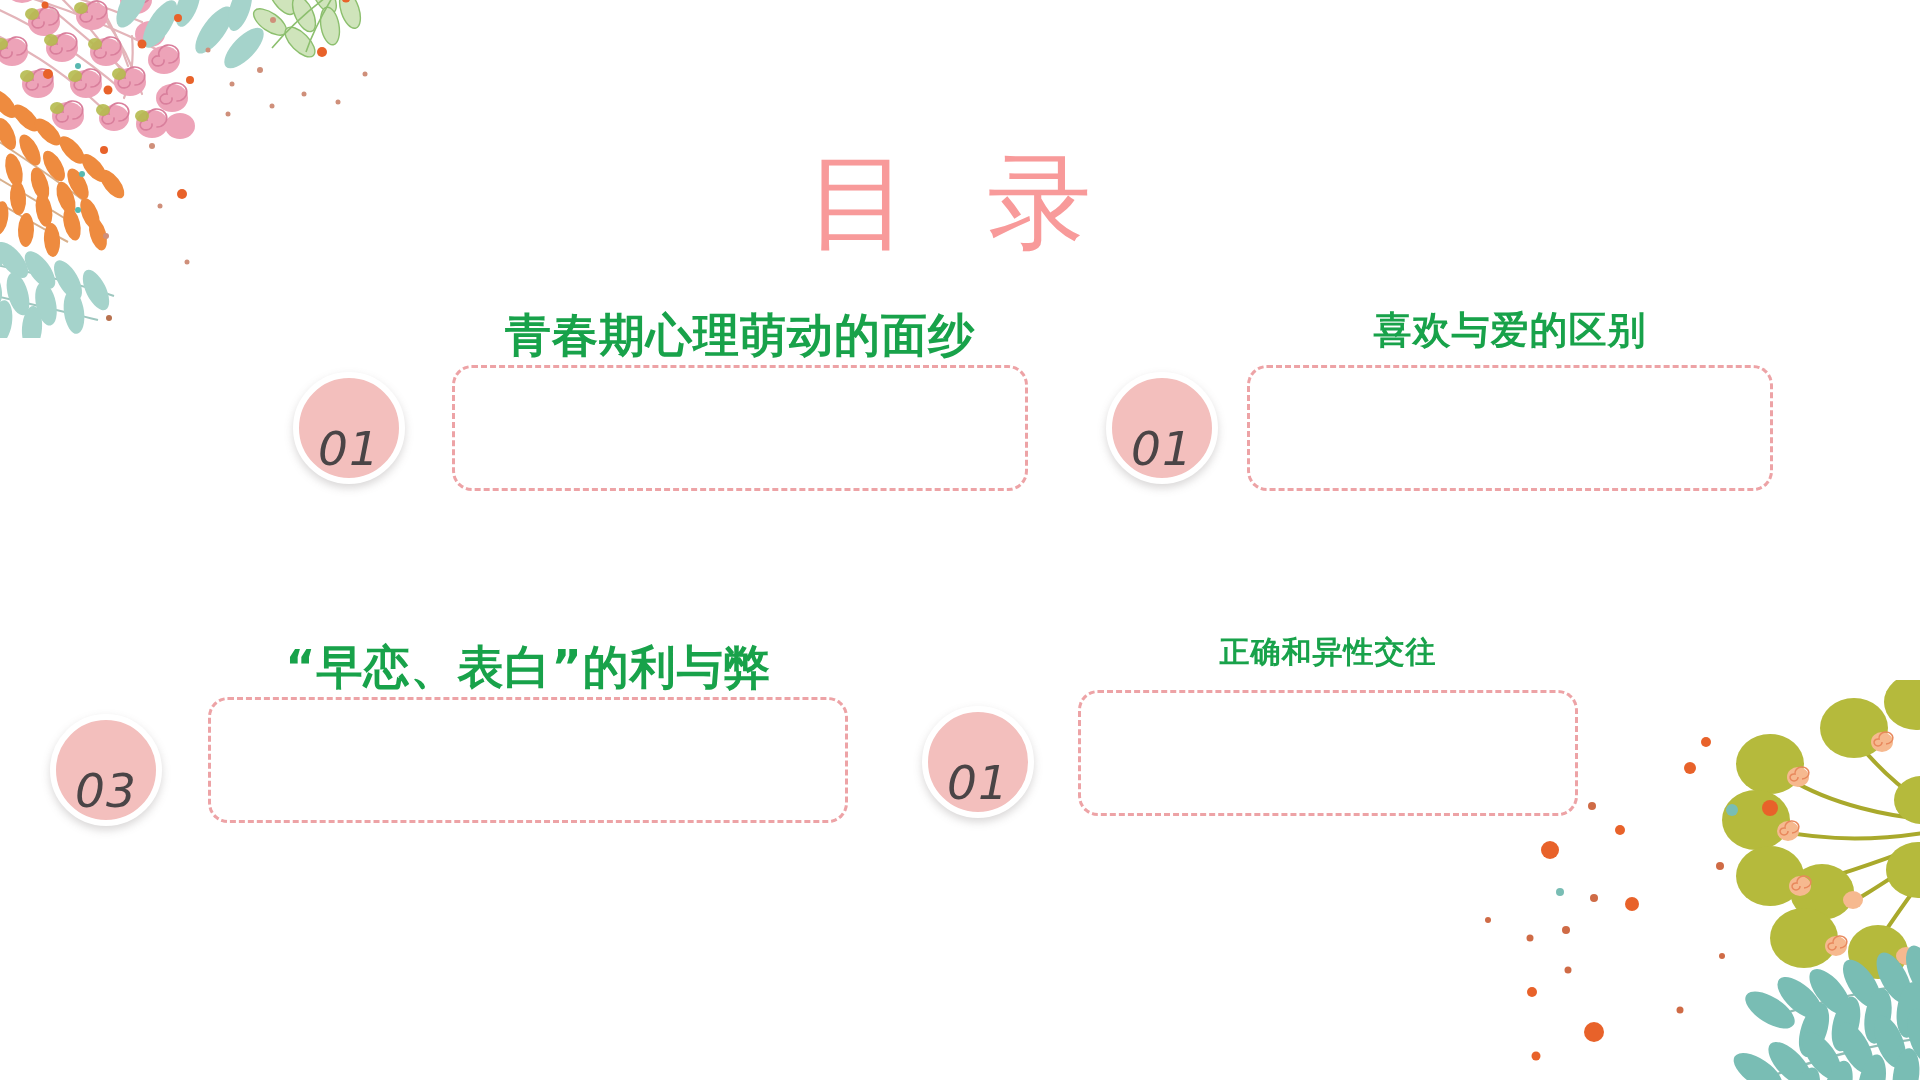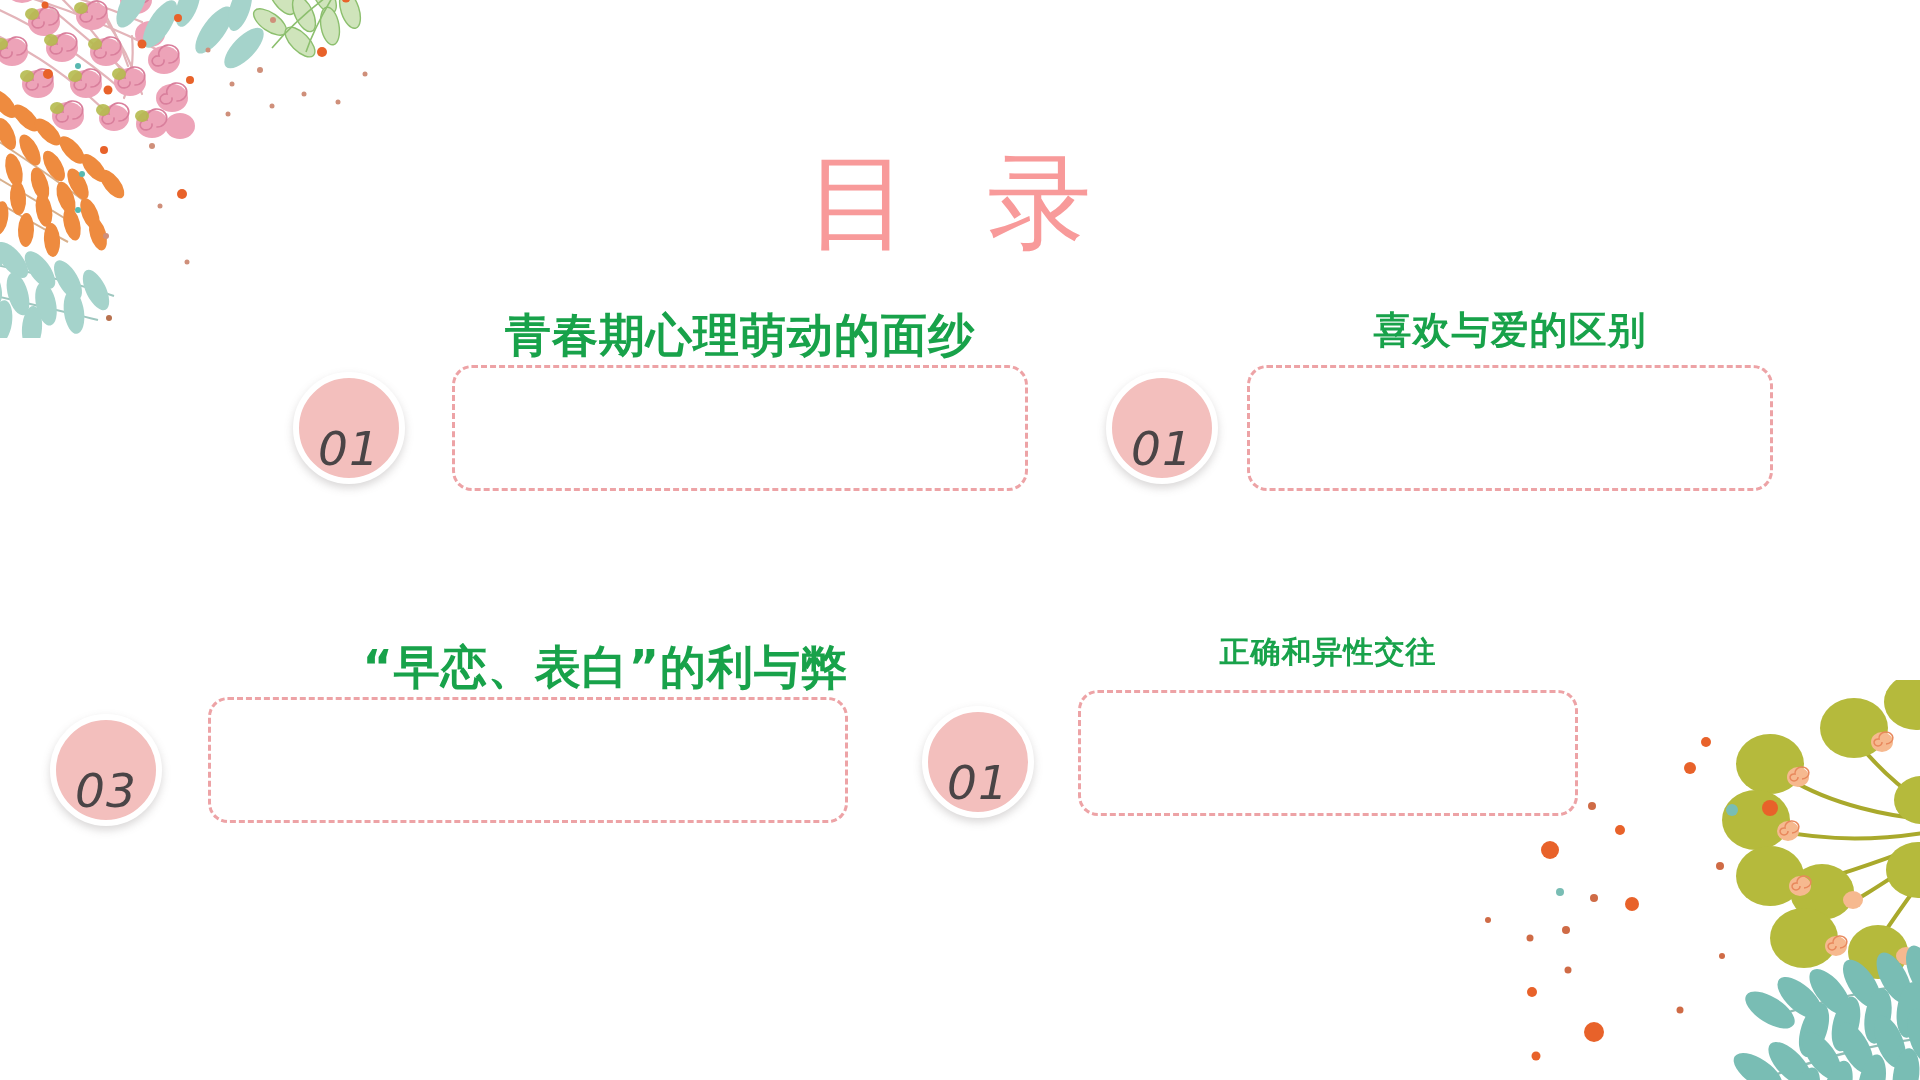--- a/index.html
+++ b/index.html
@@ -87,21 +87,21 @@
   #item-1 .badge{left:293px;top:372px;}
   #item-1 .box{left:452px;top:365px;width:576px;height:126px;}
   #item-1 .box-label{left:452px;top:365px;width:576px;height:126px;font-size:46px;}
 
   #item-2 .badge{left:1106px;top:372px;}
   #item-2 .box{left:1247px;top:365px;width:526px;height:126px;}
   #item-2 .box-label{left:1247px;top:365px;width:526px;height:126px;font-size:38px;}
 
   #item-3 .badge{left:50px;top:714px;}
   #item-3 .box{left:208px;top:697px;width:640px;height:126px;}
-  #item-3 .box-label{left:208px;top:697px;width:640px;height:126px;font-size:46px;text-align:right;}
+  #item-3 .box-label{left:208px;top:697px;width:640px;height:126px;font-size:46px;}
 
   #item-4 .badge{left:922px;top:706px;}
   #item-4 .box{left:1078px;top:690px;width:500px;height:126px;}
   #item-4 .box-label{left:1078px;top:690px;width:500px;height:126px;font-size:30px;}
 </style>
 </head>
 <body>
 
 <div class="slide">
 

